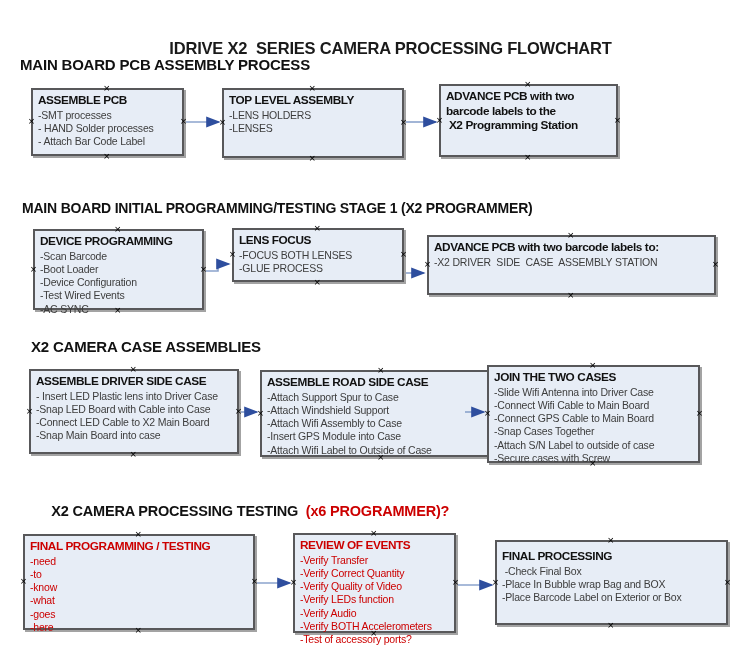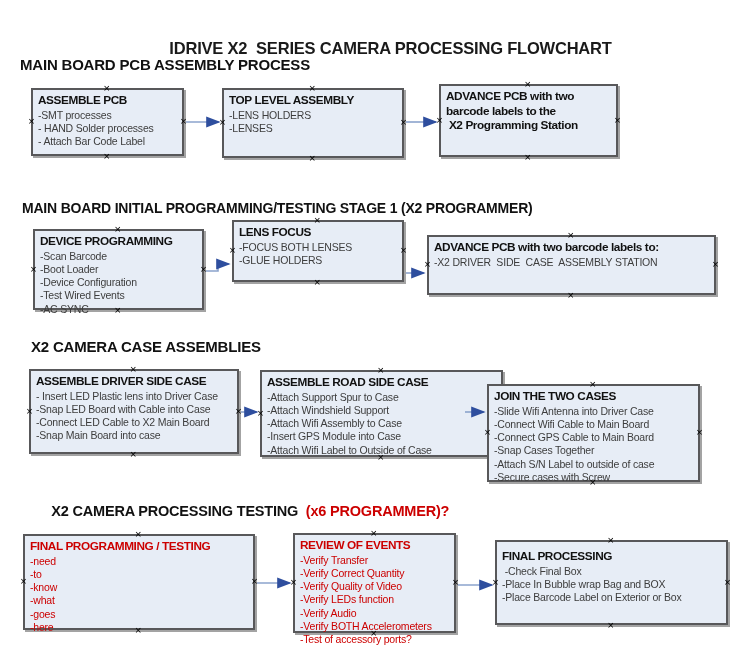--- a/index.html
+++ b/index.html
@@ -93,27 +93,27 @@
     <span class="cp cpr"></span>
     <div class="fbox-title">DEVICE PROGRAMMING</div>
     <div class="fbox-lines">
         <div class="box-line">-Scan Barcode</div>
         <div class="box-line">-Boot Loader</div>
         <div class="box-line">-Device Configuration</div>
         <div class="box-line">-Test Wired Events</div>
         <div class="box-line">-AC SYNC</div>
       </div>
   </div>
-  <div class="fbox" style="left:232px;top:220px;width:172px;height:62px">
+  <div class="fbox" style="left:232px;top:228px;width:172px;height:54px">
     <span class="cp cpl"></span>
     <span class="cp cpr"></span>
     <div class="fbox-title">LENS FOCUS</div>
     <div class="fbox-lines">
         <div class="box-line">-FOCUS BOTH LENSES</div>
-        <div class="box-line">-GLUE HOLDERS</div>
+        <div class="box-line">-GLUE PROCESS</div>
       </div>
   </div>
   <div class="fbox" style="left:427px;top:235px;width:289px;height:60px">
     <span class="cp cpl"></span>
     <span class="cp cpr"></span>
     <div class="fbox-title">ADVANCE PCB with two barcode labels to:</div>
     <div class="fbox-lines">
         <div class="box-line">-X2 DRIVER  SIDE  CASE  ASSEMBLY STATION</div>
       </div>
   </div>
@@ -134,21 +134,21 @@
     <span class="cp cpr"></span>
     <div class="fbox-title">ASSEMBLE ROAD SIDE CASE</div>
     <div class="fbox-lines">
         <div class="box-line">-Attach Support Spur to Case</div>
         <div class="box-line">-Attach Windshield Support</div>
         <div class="box-line">-Attach Wifi Assembly to Case</div>
         <div class="box-line">-Insert GPS Module into Case</div>
         <div class="box-line">-Attach Wifi Label to Outside of Case</div>
       </div>
   </div>
-  <div class="fbox" style="left:487px;top:384px;width:213px;height:98px">
+  <div class="fbox" style="left:487px;top:365px;width:213px;height:98px">
     <span class="cp cpl"></span>
     <span class="cp cpr"></span>
     <div class="fbox-title">JOIN THE TWO CASES</div>
     <div class="fbox-lines">
         <div class="box-line">-Slide Wifi Antenna into Driver Case</div>
         <div class="box-line">-Connect Wifi Cable to Main Board</div>
         <div class="box-line">-Connect GPS Cable to Main Board</div>
         <div class="box-line">-Snap Cases Together</div>
         <div class="box-line">-Attach S/N Label to outside of case</div>
         <div class="box-line">-Secure cases with Screw</div>

